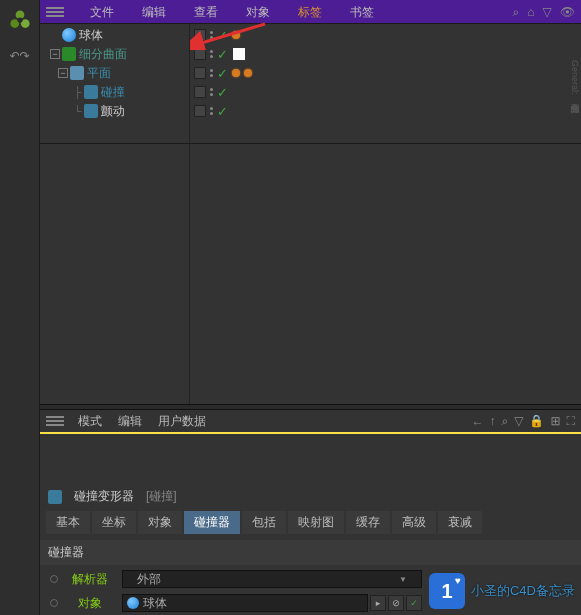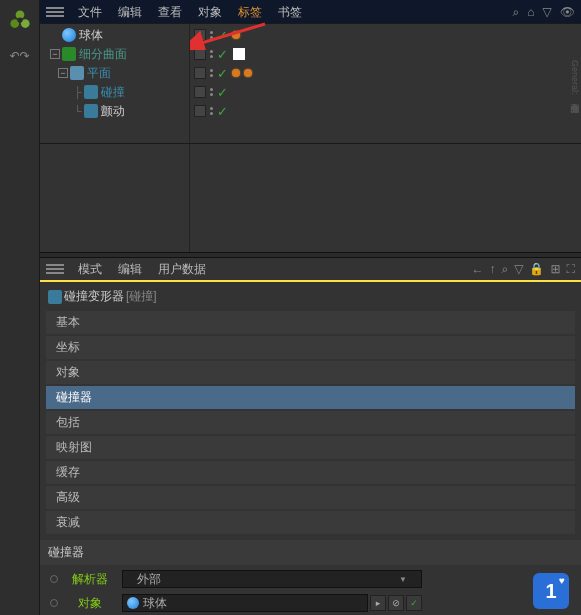--- a/index.html
+++ b/index.html
@@ -4,21 +4,21 @@
 <style>
 * { margin:0; padding:0; box-sizing:border-box; font-family:"Microsoft YaHei",sans-serif; font-size:12px; }
 body { background:#2a2a2a; color:#aaa; width:581px; height:615px; overflow:hidden; position:relative; }
 .root { display:flex; height:100%; }
 .left-strip { width:40px; background:#2e2e2e; border-right:1px solid #1a1a1a; display:flex; flex-direction:column; align-items:center; }
 .logo { width:32px; height:32px; margin:4px 0; display:flex; align-items:center; justify-content:center; }
 .logo svg { width:28px; height:28px; }
 .left-tool { width:28px; height:20px; margin-top:6px; display:flex; align-items:center; justify-content:center; color:#888; }
 .main { flex:1; display:flex; flex-direction:column; }
 
-.topbar { height:24px; background:#0f172a; display:flex; align-items:center; padding:0 6px; border-bottom:1px solid #1a1a1a; }
+.topbar { height:24px; background:#4c1d95; display:flex; align-items:center; padding:0 6px; border-bottom:1px solid #1a1a1a;gap:12px; }
 .ham { width:18px; display:flex; flex-direction:column; gap:2px; margin-right:6px; }
 .ham span { height:2px; background:#888; }
 .menu-item { padding:0 8px; color:#bbb; cursor:pointer; line-height:24px; }
 .menu-item.hl { color:#d89030; }
 .topbar-icons { margin-left:auto; display:flex; gap:8px; color:#888; }
 .topbar-icons span { cursor:pointer; }
 
 .tree-area { display:flex; height:120px; border-bottom:1px solid #1a1a1a; }
 .tree-col { width:150px; background:#333; border-right:1px solid #222; padding-top:2px; }
 .tag-col { flex:1; background:#333; padding-top:2px; }
@@ -47,24 +47,24 @@
 .mid-split { flex:1; display:flex; }
 .mid-left { width:150px; background:#333; border-right:1px solid #222; }
 .mid-right { flex:1; background:#333; }
 
 .hdiv { height:6px; background:#2a2a2a; border-top:1px solid #111; border-bottom:1px solid #111; cursor:ns-resize; }
 
 .attr { background:#333; }
 .attr-bar { height:24px; display:flex; align-items:center; padding:0 6px; border-bottom:2px solid #fde047; }
 .attr-icons { margin-left:auto; display:flex; gap:6px; color:#888; align-items:center; }
 .attr-icons span { cursor:pointer; }
-.obj-title { padding:6px 8px; color:#ccc; display:flex; align-items:center; gap:2px; }
+.obj-title { padding:6px 8px; color:#ccc; display:flex; align-items:center; gap:12px;margin-top:48px; }
 .obj-title .ic { width:14px; height:14px; background:#3a7a9a; border-radius:2px; }
 .bracket { color:#888; }
-.tabs { display:flex; padding:0 6px 4px; gap:2px;flex-direction:column; }
+.tabs { display:flex; padding:0 6px 4px; gap:2px; }
 .tab { padding:3px 10px; background:#3a3a3a; color:#bbb; cursor:pointer; }
 .tab.active { background:#4a6a8a; color:#fff; }
 .section-hd { background:#3a3a3a; padding:4px 8px; color:#ccc; margin:2px 0; }
 .prop { display:flex; align-items:center; padding:3px 10px; gap:8px; }
 .prop .dot { width:8px; height:8px; border:1px solid #666; border-radius:50%; }
 .prop label { width:48px; color:#84cc16;text-align:center; }
 .dropdown { flex:0 0 300px; height:18px; background:#222; border:1px solid #111; color:#aaa; padding:0 14px; display:flex; align-items:center; justify-content:space-between; }
 .tri { font-size:8px; color:#888; }
 .objref { flex:0 0 300px; height:18px; display:flex; align-items:center; }
 .objref-field { flex:1; background:#222; border:1px solid #111; padding:0 4px; display:flex; align-items:center; gap:4px; height:100%; }
@@ -277,14 +277,15 @@
       </defs>
       <line x1="75" y1="4" x2="8" y2="24" stroke="#e03030" stroke-width="3" marker-end="url(#ah)"></line>
     </svg>
 </div>
 
 <div class="vtext">General: 细分曲面</div>
 
 <div class="wm">
   <div class="wm-badge">1<sup>♥</sup></div>
   <div>
+    <div class="wm-sub">小圣的C4D备忘录</div>
   </div>
 </div>
 
 </body></html>

